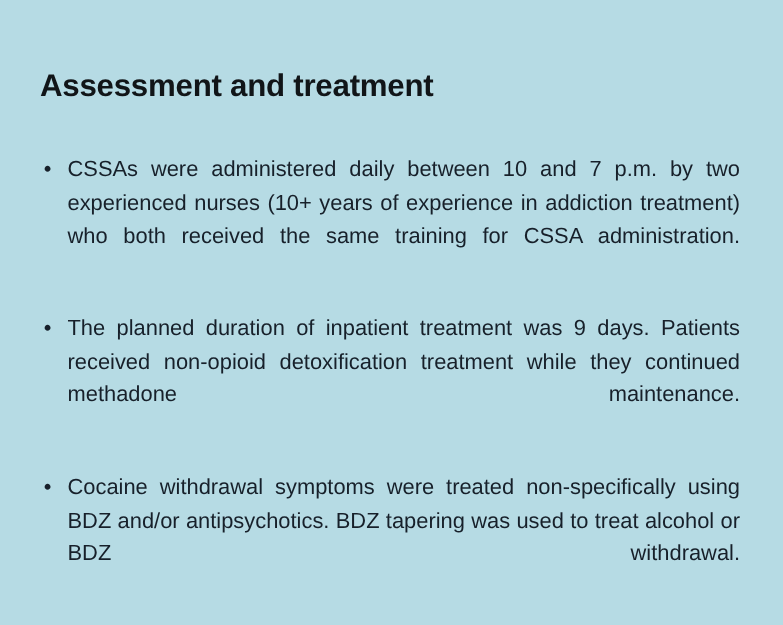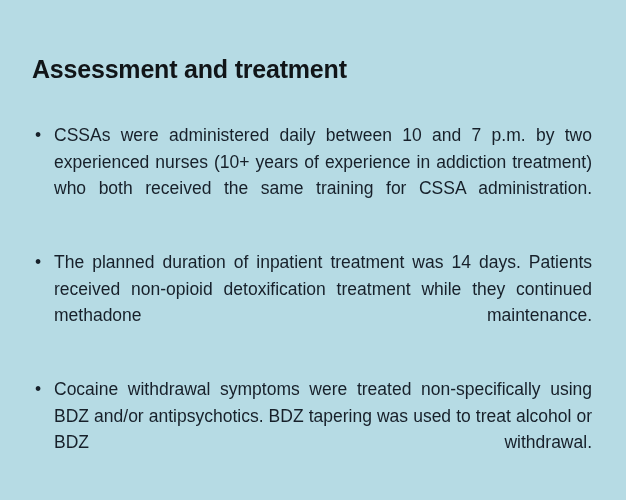--- a/index.html
+++ b/index.html
@@ -78,21 +78,21 @@
 
   <div class="body-content">
 
     <div class="bullet-item">
       <span class="bullet-marker">•</span>
       <span class="bullet-text">CSSAs were administered daily between 10 and 7 p.m. by two experienced nurses (10+ years of experience in addiction treatment) who both received the same training for CSSA administration.</span>
     </div>
 
     <div class="bullet-item">
       <span class="bullet-marker">•</span>
-      <span class="bullet-text">The planned duration of inpatient treatment was 14 days. Patients received non-opioid detoxification treatment while they continued methadone maintenance.</span>
+      <span class="bullet-text">The planned duration of inpatient treatment was 9 days. Patients received non-opioid detoxification treatment while they continued methadone maintenance.</span>
     </div>
 
     <div class="bullet-item">
       <span class="bullet-marker">•</span>
       <span class="bullet-text">Cocaine withdrawal symptoms were treated non-specifically using BDZ and/or antipsychotics. BDZ tapering was used to treat alcohol or BDZ withdrawal.</span>
     </div>
 
   </div>
 </div>
 

